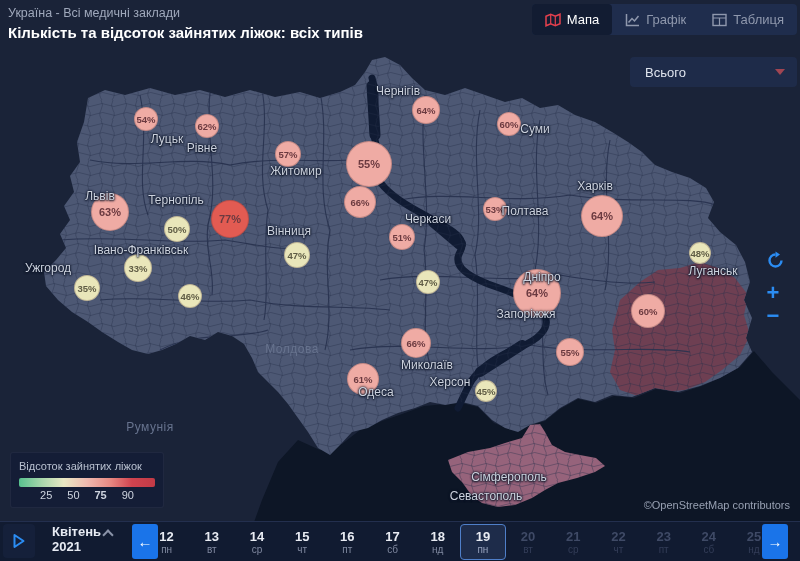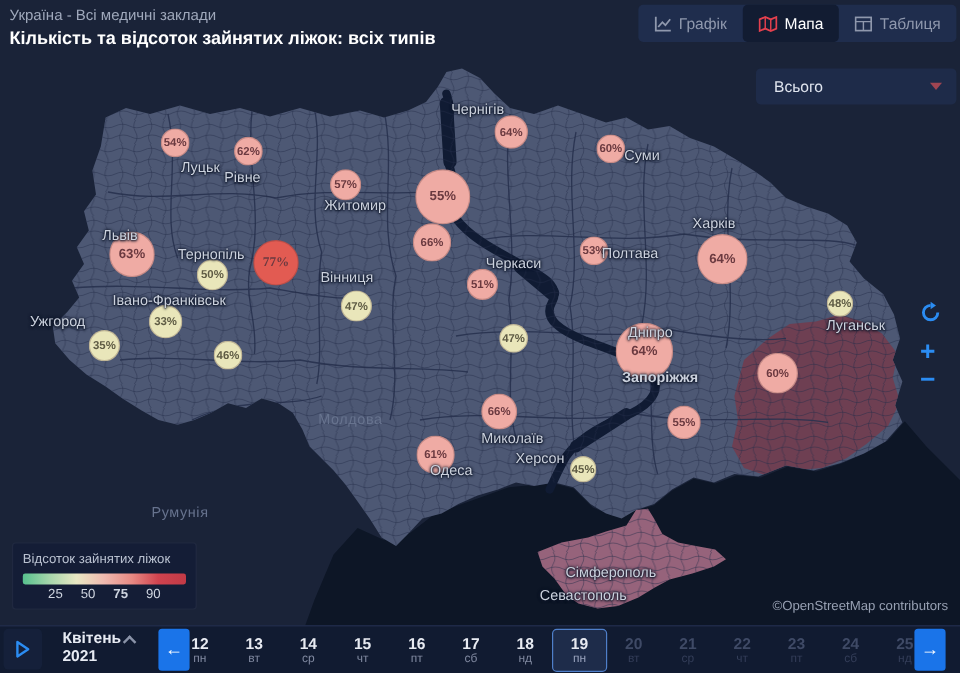--- a/index.html
+++ b/index.html
@@ -140,21 +140,21 @@
       <path fill="url(#districts)" d="M530 425 L522 438 L505 443 L490 448 L468 452 L448 460 L452 472 L462 482 L472 496 L482 503 L498 507 L515 505 L532 498 L545 490 L558 483 L577 478 L595 472 L605 466 L596 458 L580 455 L565 452 L552 445 L545 432 L540 424 Z"></path>
     </g>
   </svg>
 
   <div class="layer" id="markers">
       <div class="marker" style="left: 134px; top: 107px; width: 24px; height: 24px; background: rgb(239, 171, 164); color: rgb(107, 58, 64); font-size: 9.5px;">54%</div>
       <div class="marker" style="left: 195px; top: 114px; width: 24px; height: 24px; background: rgb(239, 171, 164); color: rgb(107, 58, 64); font-size: 9.5px;">62%</div>
       <div class="marker" style="left: 275px; top: 141px; width: 26px; height: 26px; background: rgb(239, 171, 164); color: rgb(107, 58, 64); font-size: 9.5px;">57%</div>
       <div class="marker" style="left: 91px; top: 193px; width: 38px; height: 38px; background: rgb(239, 171, 164); color: rgb(107, 58, 64); font-size: 11px;">63%</div>
       <div class="marker" style="left: 164px; top: 216px; width: 26px; height: 26px; background: rgb(233, 230, 186); color: rgb(95, 92, 69); font-size: 9.5px;">50%</div>
-      <div class="marker" style="left: 211px; top: 200px; width: 38px; height: 38px; background: rgb(226, 91, 82); color: rgb(107, 58, 64); font-size: 11px; font-family: Liberation Serif, serif;">77%</div>
+      <div class="marker" style="left: 211px; top: 200px; width: 38px; height: 38px; background: rgb(226, 91, 82); color: rgb(107, 58, 64); font-size: 11px;">77%</div>
       <div class="marker" style="left: 124px; top: 254px; width: 28px; height: 28px; background: rgb(233, 230, 186); color: rgb(95, 92, 69); font-size: 9.5px;">33%</div>
       <div class="marker" style="left: 74px; top: 275px; width: 26px; height: 26px; background: rgb(233, 230, 186); color: rgb(95, 92, 69); font-size: 9.5px;">35%</div>
       <div class="marker" style="left: 178px; top: 284px; width: 24px; height: 24px; background: rgb(233, 230, 186); color: rgb(95, 92, 69); font-size: 9.5px;">46%</div>
       <div class="marker" style="left: 284px; top: 242px; width: 26px; height: 26px; background: rgb(233, 230, 186); color: rgb(95, 92, 69); font-size: 9.5px;">47%</div>
       <div class="marker" style="left: 346px; top: 141px; width: 46px; height: 46px; background: rgb(239, 171, 164); color: rgb(107, 58, 64); font-size: 11px;">55%</div>
       <div class="marker" style="left: 344px; top: 186px; width: 32px; height: 32px; background: rgb(239, 171, 164); color: rgb(107, 58, 64); font-size: 9.5px;">66%</div>
       <div class="marker" style="left: 389px; top: 224px; width: 26px; height: 26px; background: rgb(239, 171, 164); color: rgb(107, 58, 64); font-size: 9.5px;">51%</div>
       <div class="marker" style="left: 416px; top: 270px; width: 24px; height: 24px; background: rgb(233, 230, 186); color: rgb(95, 92, 69); font-size: 9.5px;">47%</div>
       <div class="marker" style="left: 412px; top: 96px; width: 28px; height: 28px; background: rgb(239, 171, 164); color: rgb(107, 58, 64); font-size: 9.5px;">64%</div>
       <div class="marker" style="left: 497px; top: 112px; width: 24px; height: 24px; background: rgb(239, 171, 164); color: rgb(107, 58, 64); font-size: 9.5px;">60%</div>
@@ -166,60 +166,60 @@
       <div class="marker" style="left: 556px; top: 338px; width: 28px; height: 28px; background: rgb(239, 171, 164); color: rgb(107, 58, 64); font-size: 9.5px;">55%</div>
       <div class="marker" style="left: 401px; top: 328px; width: 30px; height: 30px; background: rgb(239, 171, 164); color: rgb(107, 58, 64); font-size: 9.5px;">66%</div>
       <div class="marker" style="left: 347px; top: 363px; width: 32px; height: 32px; background: rgb(239, 171, 164); color: rgb(107, 58, 64); font-size: 9.5px;">61%</div>
       <div class="marker" style="left: 475px; top: 380px; width: 22px; height: 22px; background: rgb(233, 230, 186); color: rgb(95, 92, 69); font-size: 9.5px;">45%</div>
     </div>
   <div class="layer" id="labels">
       <div class="mlabel" style="left: 167px; top: 139px;">Луцьк</div>
       <div class="mlabel" style="left: 202px; top: 148px;">Рівне</div>
       <div class="mlabel" style="left: 296px; top: 171px;">Житомир</div>
       <div class="mlabel" style="left: 100px; top: 196px;">Львів</div>
-      <div class="mlabel" style="left: 176px; top: 212px;">Тернопіль</div>
+      <div class="mlabel" style="left: 176px; top: 200px;">Тернопіль</div>
       <div class="mlabel" style="left: 141px; top: 250px;">Івано-Франківськ</div>
       <div class="mlabel" style="left: 48px; top: 268px;">Ужгород</div>
       <div class="mlabel" style="left: 289px; top: 231px;">Вінниця</div>
       <div class="mlabel" style="left: 428px; top: 219px;">Черкаси</div>
       <div class="mlabel" style="left: 398px; top: 91px;">Чернігів</div>
       <div class="mlabel" style="left: 535px; top: 129px;">Суми</div>
       <div class="mlabel" style="left: 525px; top: 211px;">Полтава</div>
       <div class="mlabel" style="left: 595px; top: 186px;">Харків</div>
       <div class="mlabel" style="left: 713px; top: 271px;">Луганськ</div>
       <div class="mlabel" style="left: 542px; top: 277px;">Дніпро</div>
-      <div class="mlabel" style="left: 550px; top: 314px; font-weight: bold;">Запоріжжя</div>
+      <div class="mlabel" style="left: 526px; top: 314px;">Запоріжжя</div>
       <div class="mlabel" style="left: 427px; top: 365px;">Миколаїв</div>
       <div class="mlabel" style="left: 376px; top: 392px;">Одеса</div>
       <div class="mlabel" style="left: 450px; top: 382px;">Херсон</div>
       <div class="mlabel" style="left: 509px; top: 477px;">Сімферополь</div>
       <div class="mlabel" style="left: 486px; top: 496px;">Севастополь</div>
       <div class="rlabel" style="left: 292px; top: 349px;">Молдова</div>
       <div class="rlabel" style="left: 150px; top: 427px;">Румунія</div>
     </div>
 
   <div class="hdr">
     <div class="sub">Україна - Всі медичні заклади</div>
     <div class="ttl">Кількість та відсоток зайнятих ліжок: всіх типів</div>
   </div>
 
   <div class="tabs" id="tabs">
+      <div class="tab active">
+        <svg width="16" height="14" viewBox="0 0 16 14">
+          <path d="M1 3.2 L5.7 1.2 L10.3 3.2 L15 1.2 V10.8 L10.3 12.8 L5.7 10.8 L1 12.8 Z" fill="none" stroke="#e4404e" stroke-width="1.5"></path>
+          <path d="M5.7 1.2 V10.8 M10.3 3.2 V12.8" stroke="#e4404e" stroke-width="1.2" fill="none"></path>
+        </svg>
+        <span>Мапа</span>
+      </div>
       <div class="tab">
         <svg width="15" height="14" viewBox="0 0 15 14">
           <path d="M1.5 1 V12.5 H14" stroke="#8f98ad" stroke-width="1.5" fill="none"></path>
           <path d="M3.5 9.5 L7 5.5 L9.5 8 L13.5 3" stroke="#8f98ad" stroke-width="1.5" fill="none"></path>
         </svg>
         <span>Графік</span>
-      </div>
-      <div class="tab active">
-        <svg width="16" height="14" viewBox="0 0 16 14">
-          <path d="M1 3.2 L5.7 1.2 L10.3 3.2 L15 1.2 V10.8 L10.3 12.8 L5.7 10.8 L1 12.8 Z" fill="none" stroke="#e4404e" stroke-width="1.5"></path>
-          <path d="M5.7 1.2 V10.8 M10.3 3.2 V12.8" stroke="#e4404e" stroke-width="1.2" fill="none"></path>
-        </svg>
-        <span>Мапа</span>
       </div>
       <div class="tab">
         <svg width="15" height="14" viewBox="0 0 15 14">
           <rect x="1" y="1.5" width="13" height="11" fill="none" stroke="#8f98ad" stroke-width="1.4"></rect>
           <path d="M1 5 H14 M7.5 5 V12.5" stroke="#8f98ad" stroke-width="1.2" fill="none"></path>
         </svg>
         <span>Таблиця</span>
       </div>
     </div>
 

